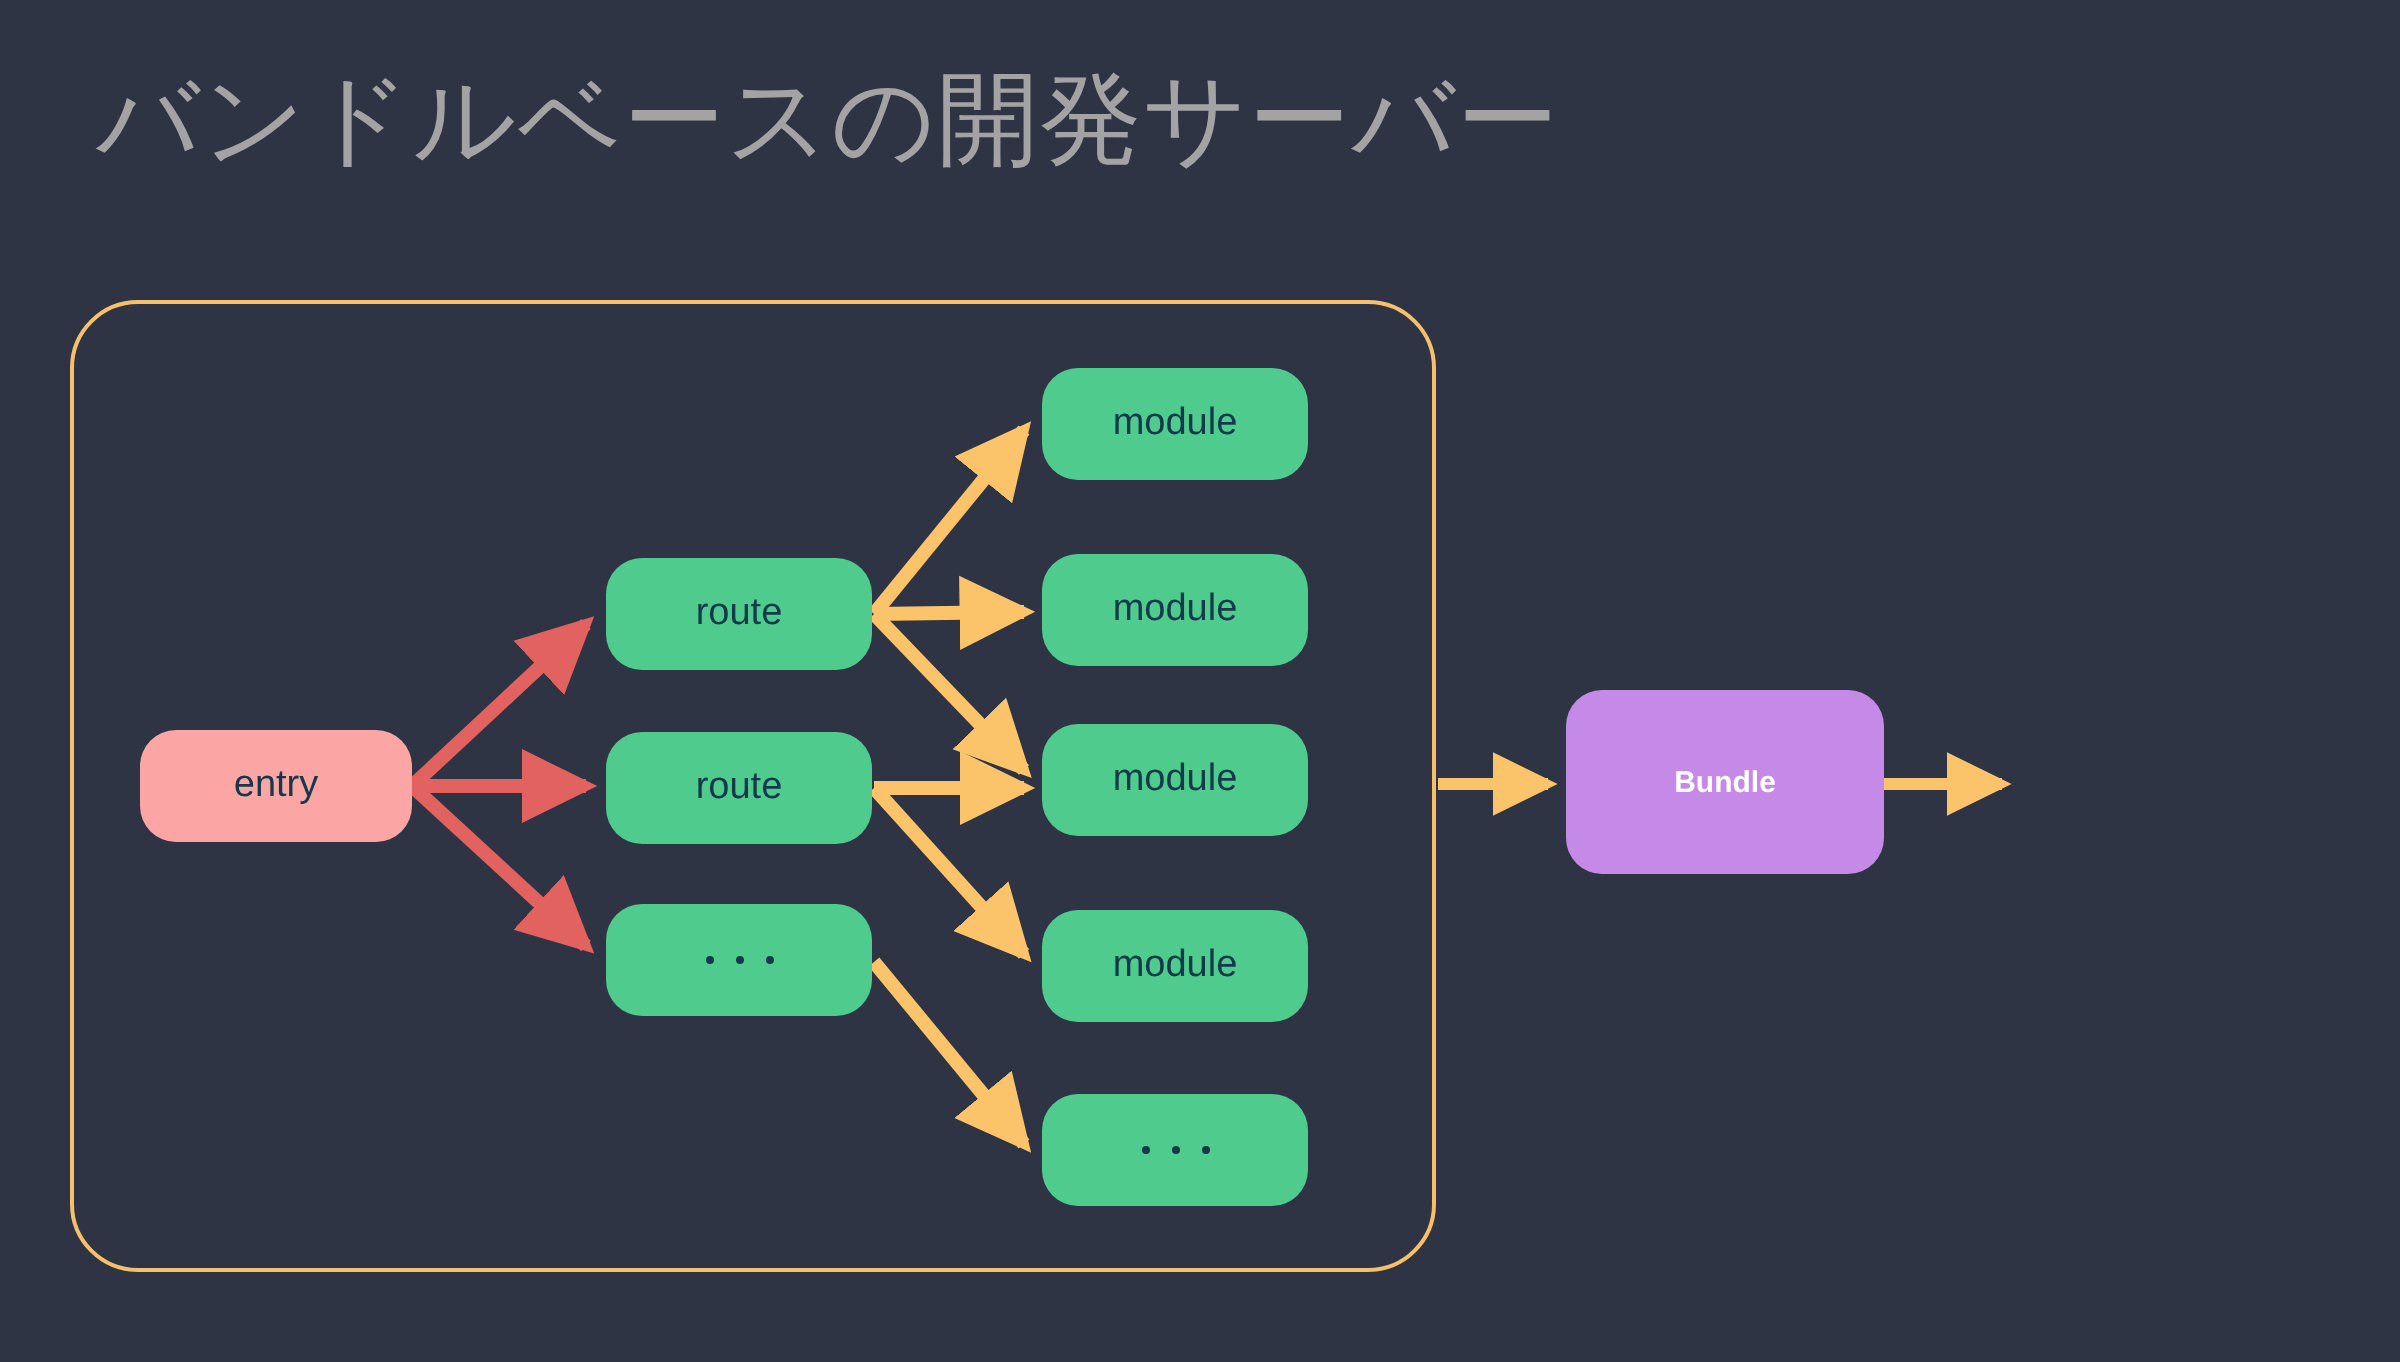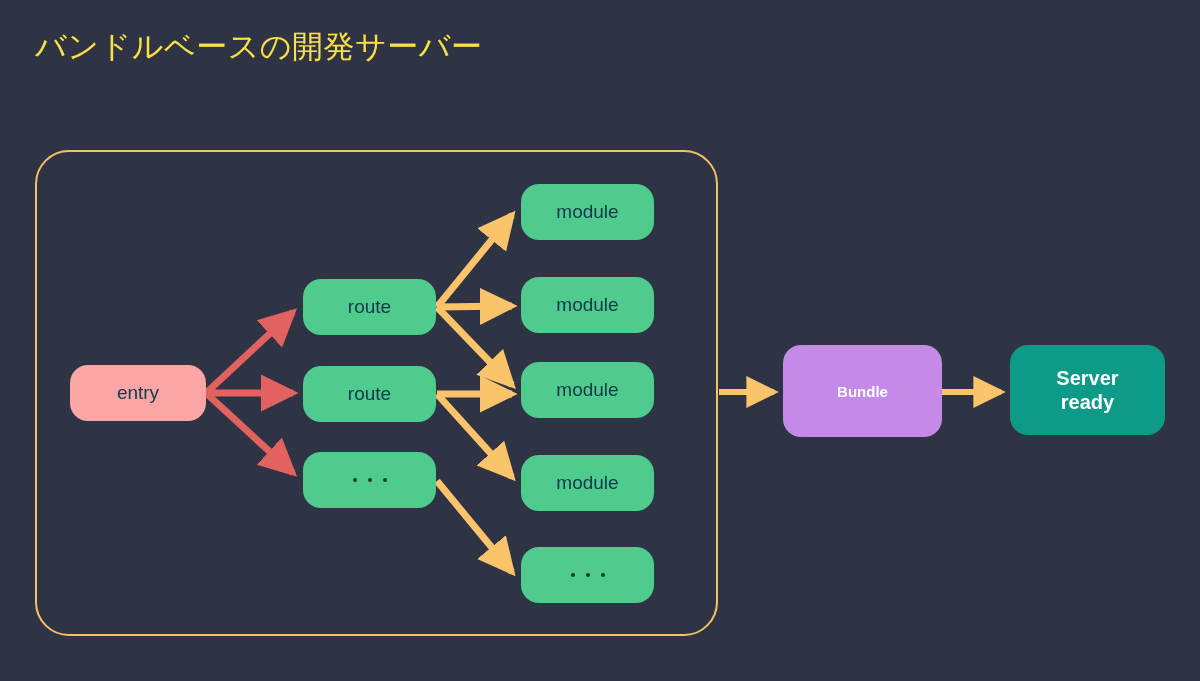--- a/index.html
+++ b/index.html
@@ -13,25 +13,25 @@
     font-family: "Liberation Sans", "DejaVu Sans", sans-serif;
   }
   #stage {
     position: relative;
     width: 1200px;
     height: 681px;
     background: #2f3444;
   }
   #title {
     position: absolute;
-    left: 35px;
+    left: 48px;
     top: 28px;
-    font-size: 31px;
+    font-size: 51px;
     line-height: 1.25;
-    color: #fde047;
+    color: #a3a3a3;
     letter-spacing: 0.5px;
     white-space: nowrap;
   }
   #group-box {
     position: absolute;
     left: 35px;
     top: 150px;
     width: 683px;
     height: 486px;
     box-sizing: border-box;
@@ -192,18 +192,14 @@
         <i></i>
         <i></i>
         <i></i>
       </span>
   </div>
 
   <div class="node purple" style="left:783px; top:345px; width:159px; height:92px;">
     <span>Bundle</span>
   </div>
 
-  <div class="node teal" style="left:1010px; top:345px; width:155px; height:90px;">
-    <span class="nowrap">Server
-ready</span>
-  </div>
 
 </div>
 
 </body></html>

